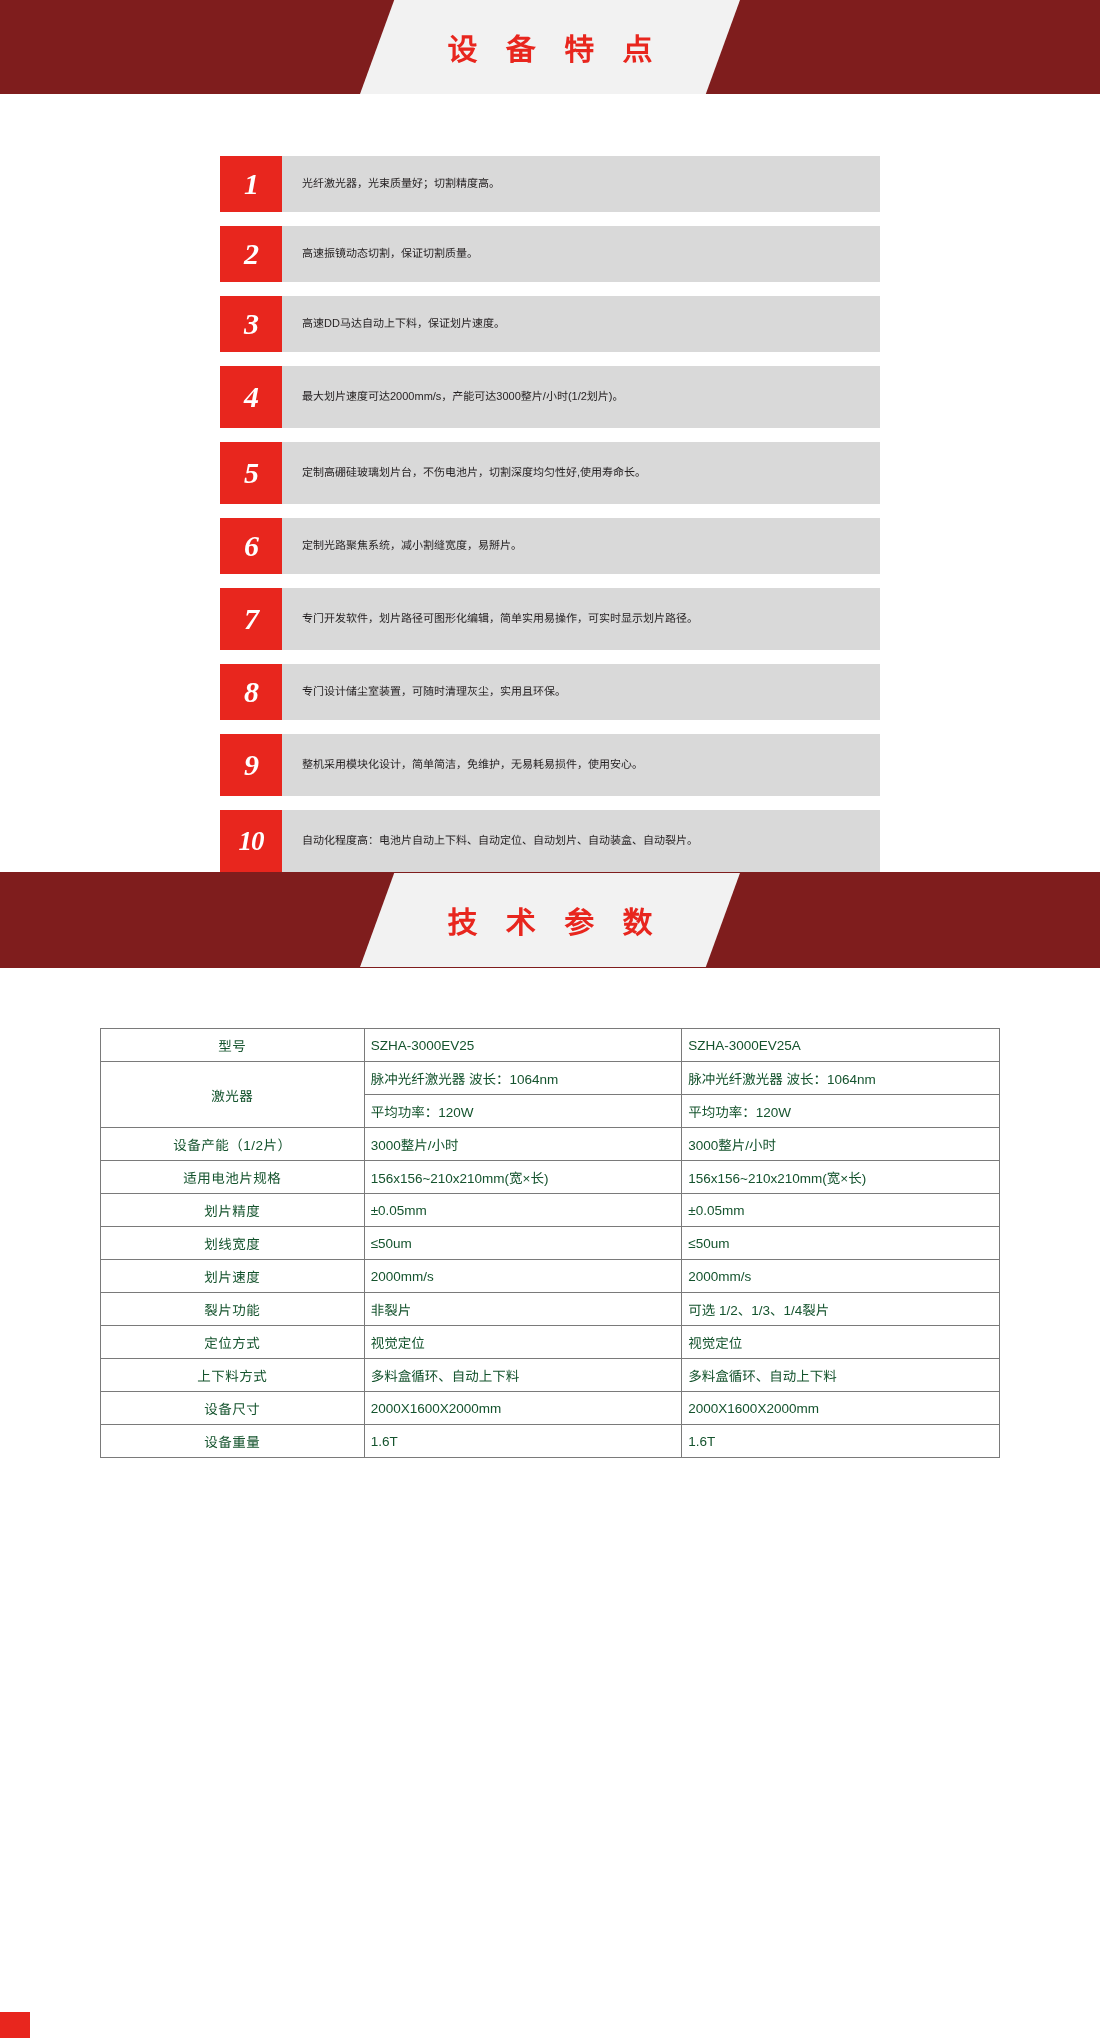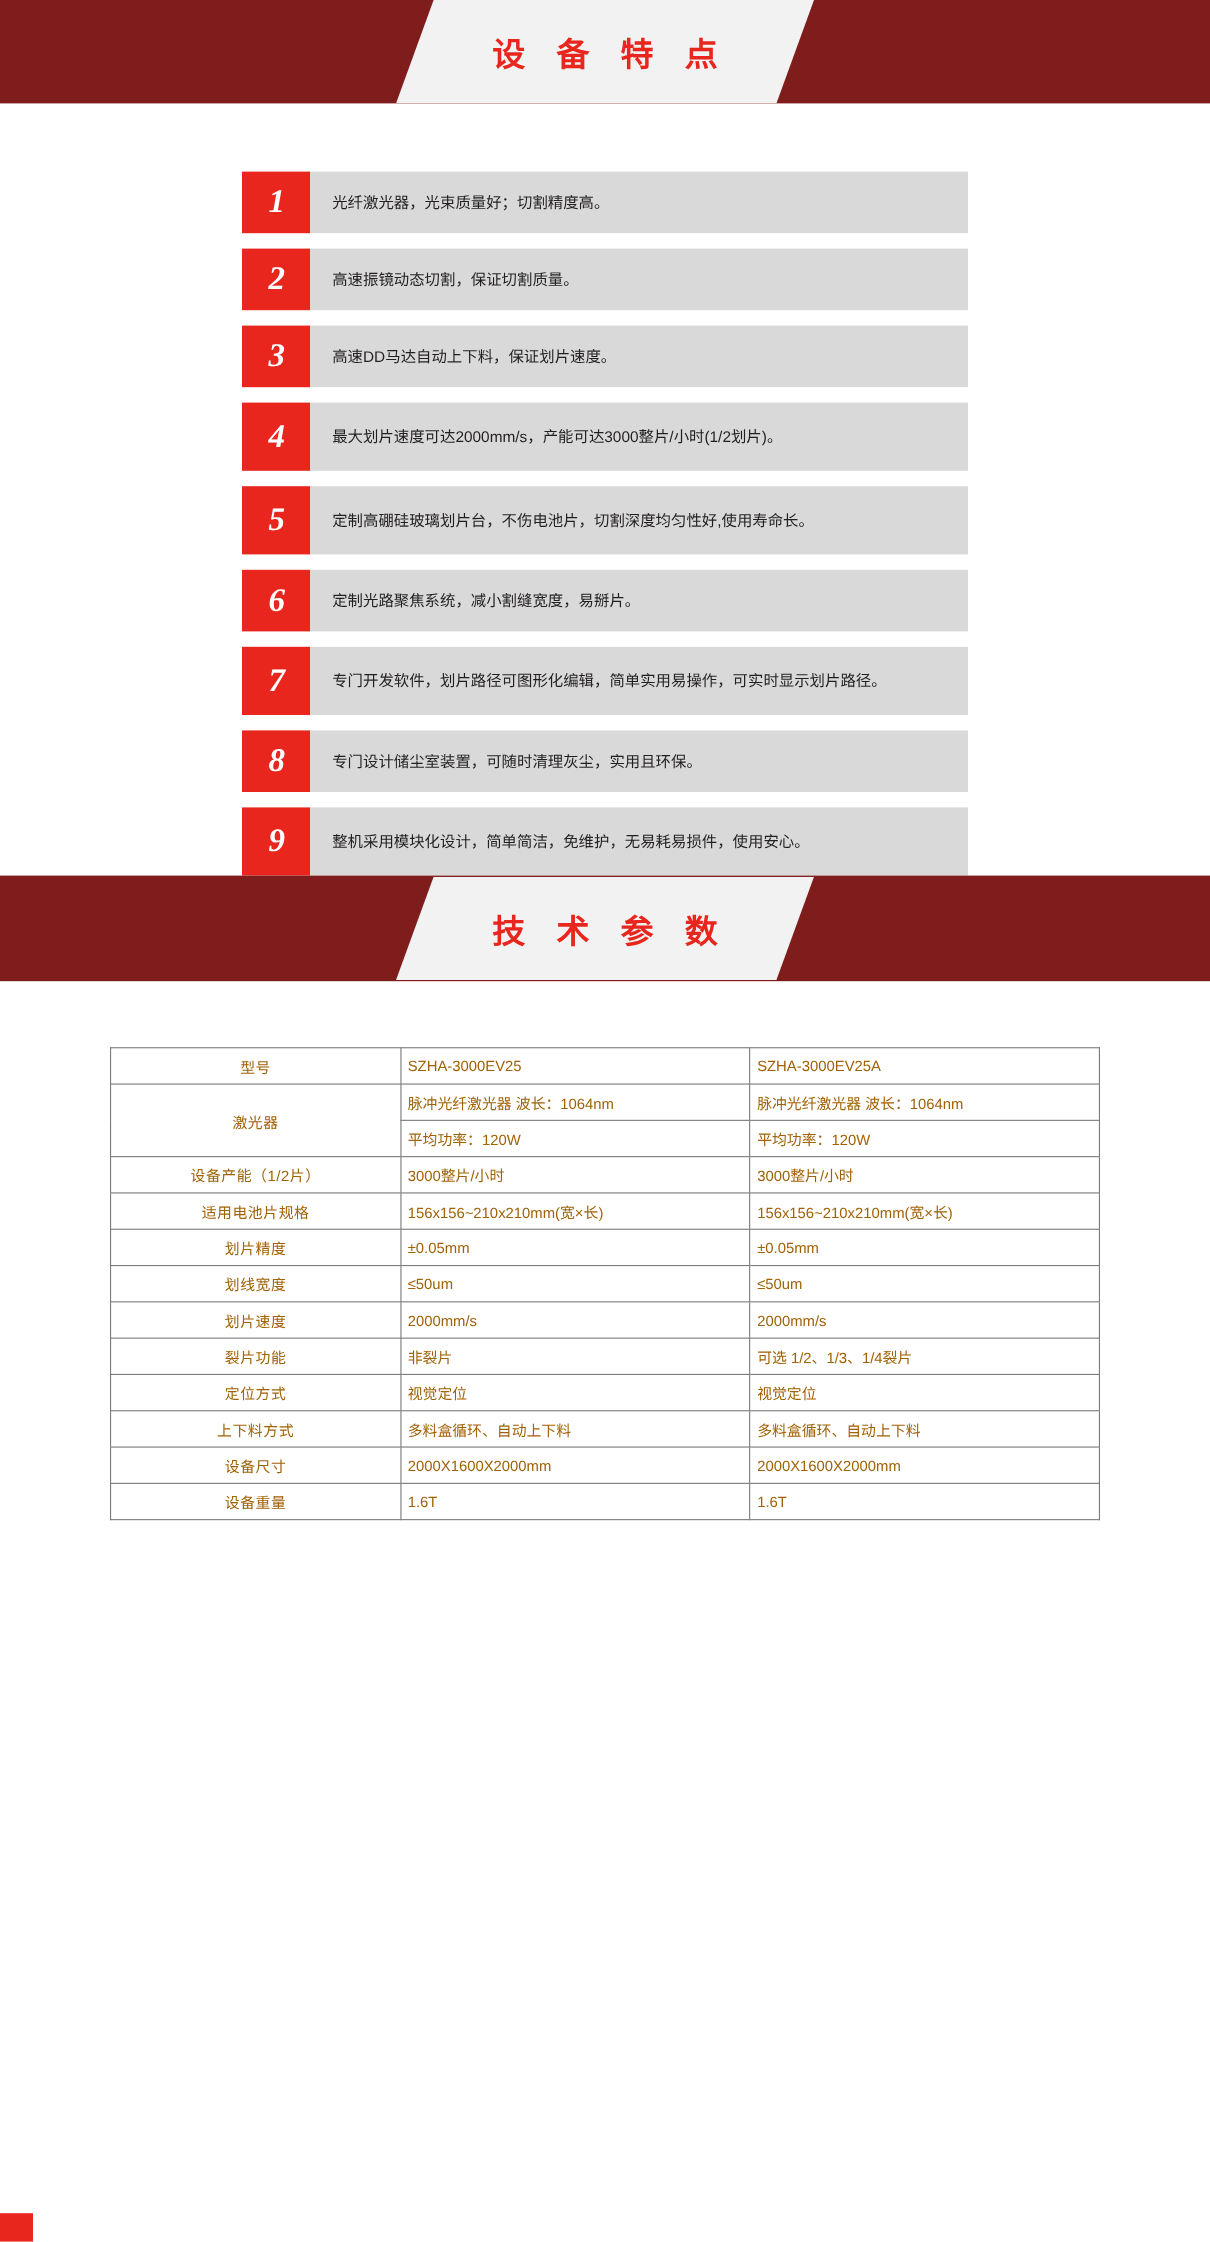--- a/index.html
+++ b/index.html
@@ -76,37 +76,37 @@
     font-family: "Liberation Serif", "DejaVu Serif", serif;
     letter-spacing: -1px;
   }
   .feature-num.wide { font-size: 27px; }
   .feature-text {
     flex: 1;
     background: #d9d9d9;
     display: flex;
     align-items: center;
     padding: 10px 18px 10px 20px;
-    font-size: 14px;
+    font-size: 11px;
     line-height: 1.62;
     color: #231f20;
   }
   .feature-row.tall { min-height: 62px; }
 
   
   .spec-wrap {
     padding: 60px 0 70px 0;
     display: flex;
     justify-content: center;
   }
   table.spec {
     border-collapse: collapse;
     width: 900px;
     font-size: 13.5px;
-    color: #a16207;
+    color: #14532d;
   }
   table.spec td {
     border: 1px solid #7a7a7a;
     height: 33px;
     padding: 4px 6px;
     vertical-align: middle;
     background: #ffffff;
   }
   table.spec td.label {
     width: 205px;
@@ -164,20 +164,24 @@
       <div class="feature-text">专门开发软件，划片路径可图形化编辑，简单实用易操作，可实时显示划片路径。</div>
     </div>
     <div class="feature-row">
       <div class="feature-num">8</div>
       <div class="feature-text">专门设计储尘室装置，可随时清理灰尘，实用且环保。</div>
     </div>
     <div class="feature-row tall">
       <div class="feature-num">9</div>
       <div class="feature-text">整机采用模块化设计，简单简洁，免维护，无易耗易损件，使用安心。</div>
     </div>
+    <div class="feature-row tall">
+      <div class="feature-num wide">10</div>
+      <div class="feature-text">自动化程度高：电池片自动上下料、自动定位、自动划片、自动装盒、自动裂片。</div>
+    </div>
   </div>
 
 <div class="banner banner-2" style="">
   <div class="plate">
     <div class="plate-title">技 术 参 数</div>
   </div>
 </div>
 
 <div class="spec-wrap">
   <table class="spec">

